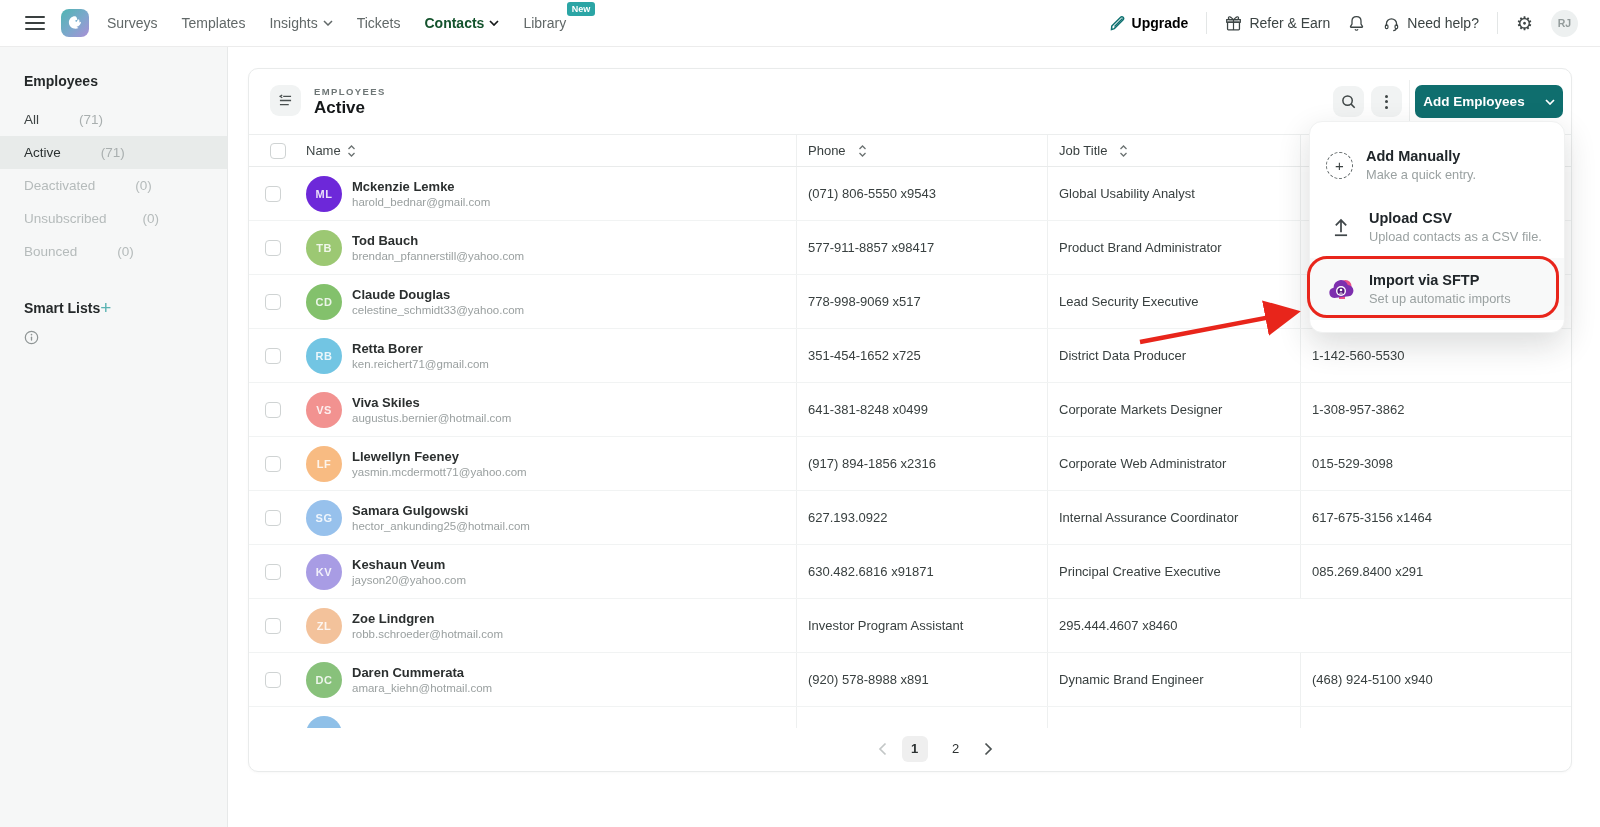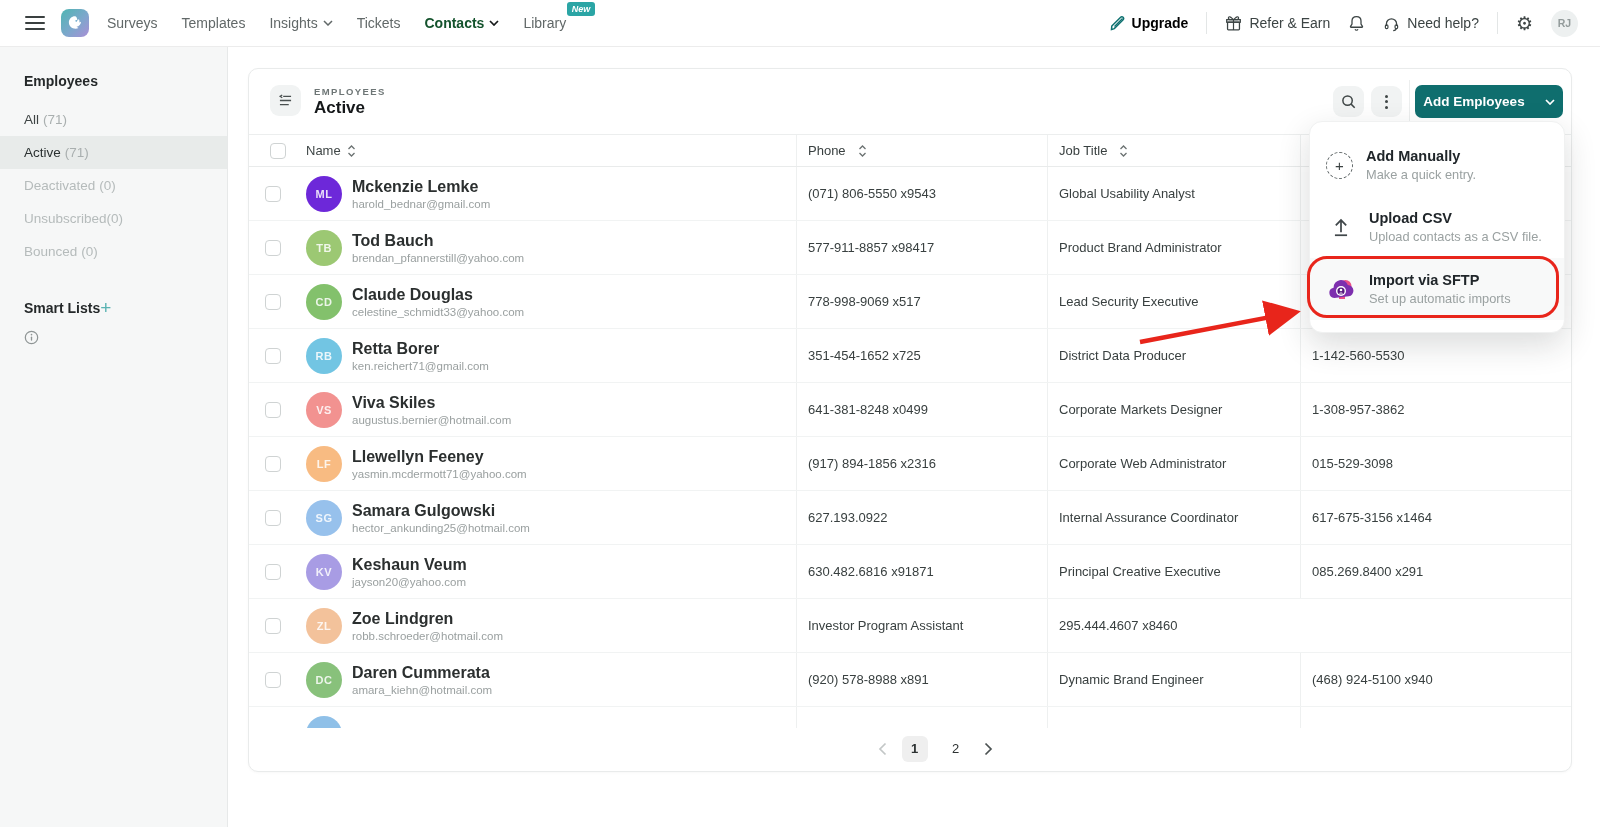--- a/index.html
+++ b/index.html
@@ -19,21 +19,21 @@
   .vdiv { width:1px; height:22px; background:#e3e6e6; }
   .nav-item { display:flex; align-items:center; gap:7px; font-size:14px; color:#3c4444; cursor:pointer; }
   .gear { font-size:19px; color:#3f4646; cursor:pointer; line-height:1; }
   .avatar-user { width:27px; height:27px; border-radius:50%; background:#edf0f0; color:#939b9b; font-size:10.5px; font-weight:bold; display:flex; align-items:center; justify-content:center; cursor:pointer; }
 
   
   .sidebar { position:absolute; left:0; top:47px; width:228px; height:780px; background:#f6f7f7; border-right:1px solid #e7e9e9; }
   .sb-title { font-size:14px; font-weight:bold; color:#25292a; padding:26px 0 0 24px; }
   .sb-list { margin-top:14px; }
   .sb-item { height:33px; display:flex; align-items:center; padding-left:24px; font-size:13.5px; color:#3e4444; cursor:pointer; gap:4px; }
-  .sb-item .cnt { color:#a9afaf; }
+  .sb-item .cnt { color:#a9afaf;margin-left:36px; }
   .sb-item.sel { background:#e8ebea; color:#2c3232; }
   .sb-item.muted, .sb-item.muted .cnt { color:#b5bbbb; }
   .sb-smart { display:flex; align-items:center; justify-content:flex-start; padding:30px 24px 0 24px; }
   .sb-smart b { font-size:14px; color:#25292a; }
   .plus { color:#5ab3b2; font-size:19px; font-weight:normal; cursor:pointer; line-height:1; }
   .sb-hint { display:flex; gap:8px; padding:12px 20px 0 24px; font-size:11.5px; color:#8f9595; line-height:1.45; }
 
   
   .card { position:absolute; left:248px; top:68px; width:1324px; height:704px; background:#fff; border:1px solid #e9ebeb; border-radius:10px; box-shadow:0 1px 3px rgba(0,0,0,.03); }
   .card-head { position:relative; height:65px; }
@@ -54,21 +54,21 @@
   .thead .cell { font-size:13px; color:#3f4646; display:flex; align-items:center; gap:6px; padding-left:10px; }
   .cell { display:flex; align-items:center; }
   .cell.b { border-left:1px solid #eef0f0; padding-left:11px; font-size:13px; color:#394040; }
   .cell.ck { justify-content:center; }
   .checkbox { width:16px; height:16px; border:1.5px solid #cfd3d3; border-radius:4px; background:#fff; cursor:pointer; }
   .drow { height:54px; border-bottom:1px solid #f1f3f3; }
   .namec { gap:10px; padding-left:10px; }
   .avatar { width:36px; height:36px; border-radius:50%; display:flex; align-items:center; justify-content:center; flex:none; }
   .avatar i { font-style:normal; color:#fff; font-size:11px; font-weight:bold; letter-spacing:.5px; opacity:.85; }
   .nm { display:flex; flex-direction:column; gap:2px; }
-  .nm b { font-size:16px; font-weight:600; color:#2b2f2f; cursor:pointer; }
+  .nm b { font-size:13px; font-weight:600; color:#2b2f2f; cursor:pointer; }
   .nm small { font-size:11.5px; color:#9aa0a0; }
   .partial { height:21px; overflow:hidden; }
   .sort { flex:none; }
 
   
   .pager { position:absolute; left:0; bottom:0; width:100%; height:45px; display:flex; align-items:center; justify-content:center; gap:15px; padding-left:50px; }
   .pg-num { min-width:26px; height:26px; display:flex; align-items:center; justify-content:center; font-size:13px; color:#2d3232; cursor:pointer; border-radius:6px; }
   .pg-num.cur { background:#efefef; font-weight:bold; }
   .pg-arrow { cursor:pointer; display:flex; align-items:center; }
 
@@ -112,21 +112,21 @@
       </span>
     <span class="navlink">Tickets</span>
     <span class="navlink active">
         <span>Contacts</span>
         <svg class="sort" width="10" height="6" viewBox="0 0 10 6">
           <path d="M1 1l4 4 4-4" fill="none" stroke="#16191a" stroke-width="1.7"></path>
         </svg>
       </span>
     <span class="navlink">
         <span>Library</span>
-        <span class="badge" style="background: rgb(43, 165, 165); font-style: italic;">New</span>
+        <span class="badge" style="background: rgb(43, 165, 165);">New</span>
       </span>
   </div>
   <div class="nav-right">
     <span class="upgrade">
       <svg width="16" height="16" viewBox="0 0 16 16">
           <path d="M1.5 14.5l2.8-.9 8.6-8.6c.9-.9.9-2 .2-2.7-.7-.7-1.8-.7-2.7.2L1.8 11l-.3 3.5z" fill="none" stroke="#0e7170" stroke-width="1.5"></path>
           <path d="M4.5 11.5l8-8" stroke="#0e7170" stroke-width="1.3"></path>
         </svg>
       <span>Upgrade</span>
     </span>

